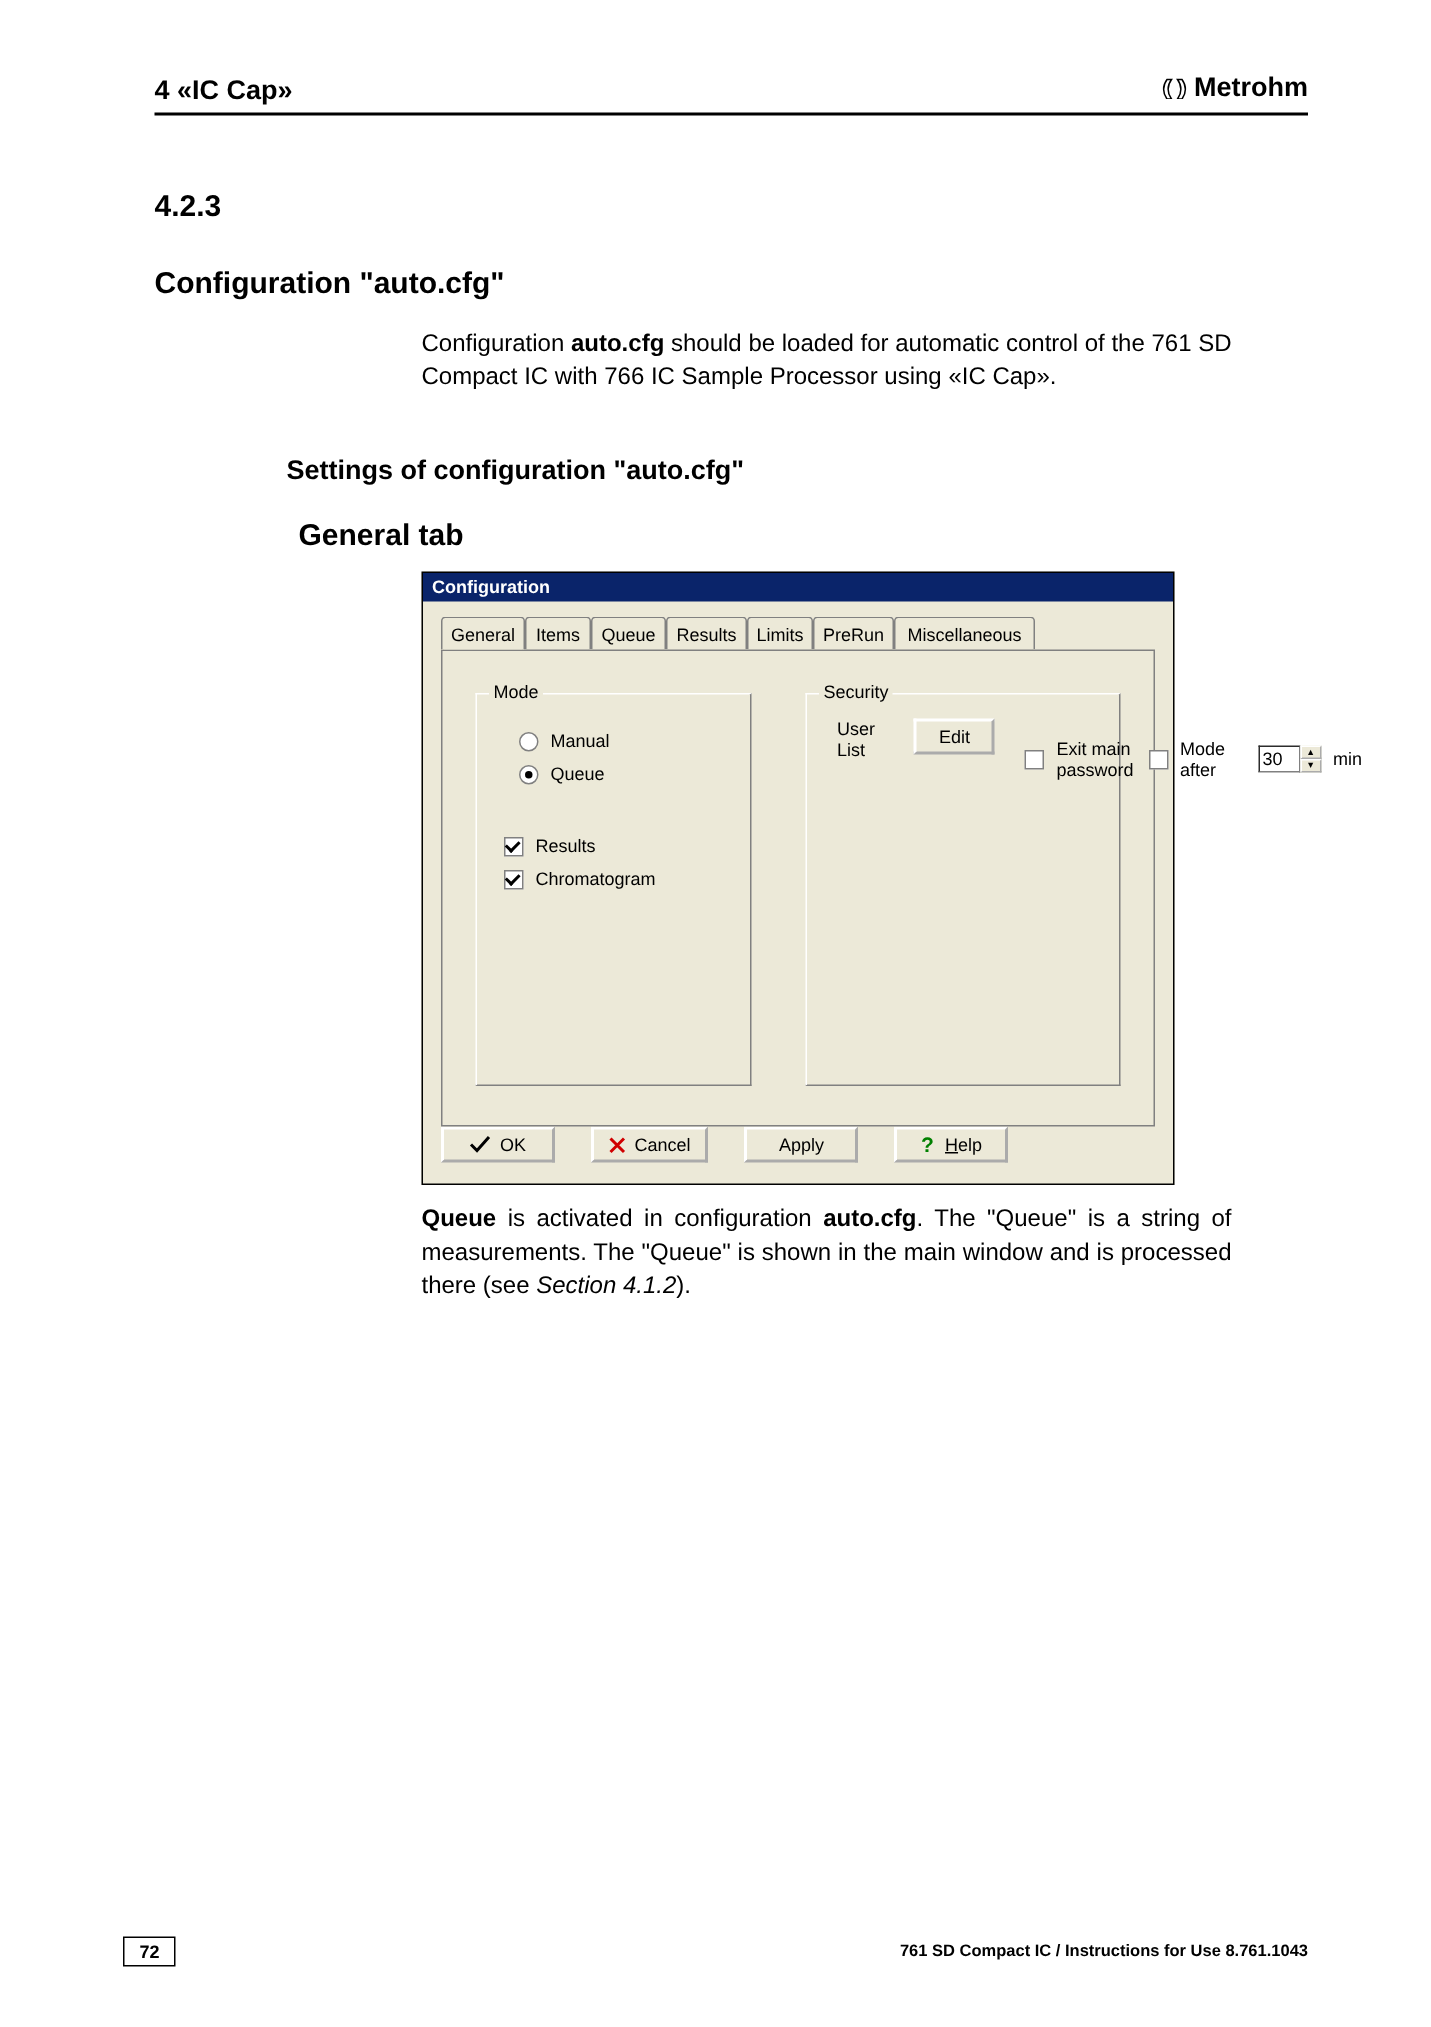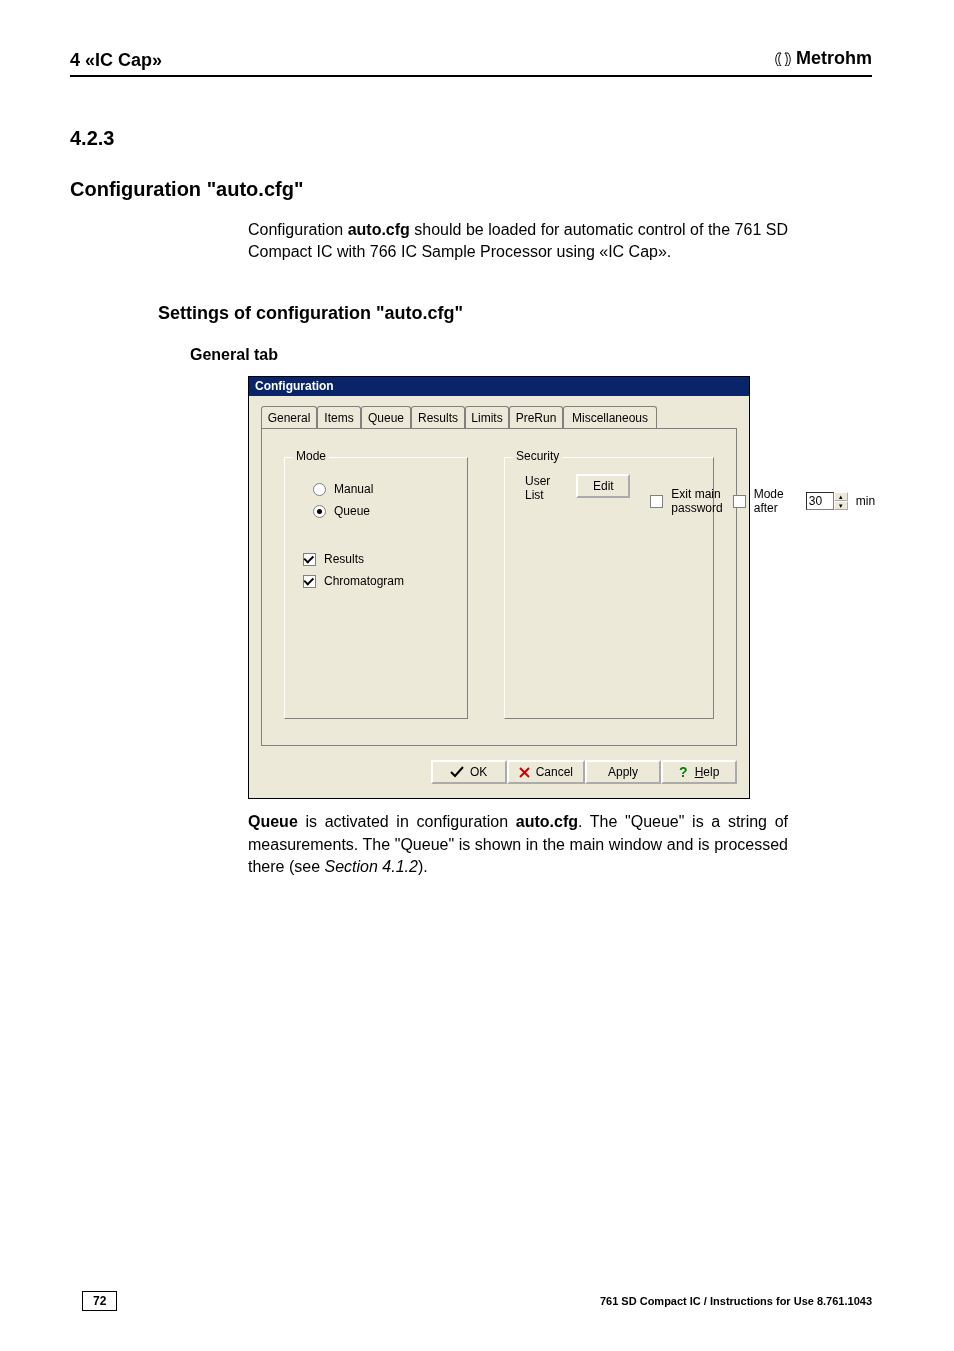--- a/index.html
+++ b/index.html
@@ -1,47 +1,47 @@
 <!DOCTYPE html>
 <html><head>
   <meta charset="utf-8">
   <style>
     * { box-sizing: border-box; margin: 0; padding: 0; }
     body { width: 954px; height: 1351px; font-family: Arial, Helvetica, sans-serif; background: #fff; position: relative; color: #000; }
-    .page { padding: 48px 82px 40px 70px; }
+    .page { padding: 48px 82px 40px 103px; }
     .header-row { display: flex; justify-content: space-between; align-items: baseline; margin-bottom: 4px; }
     .header-left { font-family: "Arial Black", Arial, sans-serif; font-weight: 900; font-size: 18px; letter-spacing: 0; }
     .header-right { display: flex; align-items: center; gap: 4px; font-family: "Arial Black", Arial, sans-serif; font-weight: 900; font-size: 18px; }
     .hr { border-top: 2px solid #000; margin-bottom: 50px; }
     .section-head { display: flex; gap: 28px; margin-bottom: 18px; font-family: Liberation Sans, sans-serif; font-weight: 900; font-size: 20px; flex-direction: column; }
     .body-indent { margin-left: 178px; width: 540px; }
     .body-text { font-size: 16px; line-height: 1.4; text-align: justify; }
     .body-text .bold { font-weight: 700; }
     .subhead { font-family: "Arial Black", Arial, sans-serif; font-weight: 900; font-size: 18px; margin-left: 88px; margin-top: 40px; margin-bottom: 22px; }
-    .subsubhead { font-family: "Arial Black", Arial, sans-serif; font-weight: 900; font-size: 16px; margin-left: 120px; margin-bottom: 12px; }
+    .subsubhead { font-family: "Arial Black", Arial, sans-serif; font-weight: 900; font-size: 20px; margin-left: 96px; margin-bottom: 12px; }
     .dialog { margin-left: 178px; width: 502px; border: 1px solid #000; background: #ece9d8; font-family: "MS Sans Serif", Tahoma, sans-serif; font-size: 12px; }
     .titlebar { background: #0a246a; color: #fff; padding: 2px 6px 3px; font-weight: 700; font-size: 12px; }
     .dialog-body { padding: 10px 12px 14px; }
     .tabstrip { position: relative; height: 22px; margin-bottom: 0; }
     .tab { position: absolute; top: 0; height: 22px; border: 1px solid #808080; border-bottom: none; border-radius: 3px 3px 0 0; background: #ece9d8; display: flex; align-items: center; justify-content: center; font-size: 12px; color: #000; }
     .tab.active { background: #ece9d8; z-index: 2; }
     .tabpanel { border: 1px solid #808080; background: #ece9d8; padding: 28px 22px 48px; position: relative; height: 318px; }
     .panel-row { display: flex; gap: 36px; }
     .fieldset { border: 1px solid #c0c0c0; border-width: 1px; border-style: groove; border-color:#fff #808080 #808080 #fff; position: relative; padding: 16px 14px 14px; }
     .fieldset-legend { position: absolute; top: -9px; left: 8px; background: #ece9d8; padding: 0 3px; font-size: 12px; }
     .fs-mode { width: 212px; height: 262px; }
     .fs-security { width: 210px; height: 262px; }
     .radio-row, .check-row { display: flex; align-items: center; gap: 8px; margin: 8px 0 8px 14px; font-size: 12px; }
     .radio, .check { width: 13px; height: 13px; border: 1px solid #808080; background: #fff; display: inline-flex; align-items: center; justify-content: center; flex-shrink:0; }
     .radio { border-radius: 50%; }
     .radio.selected::after { content:''; width: 5px; height: 5px; background:#000; border-radius:50%; }
     .check.checked::after { content:''; width: 7px; height: 4px; border-left:2px solid #000; border-bottom:2px solid #000; transform: rotate(-45deg) translate(0px,-1px); }
     .gap-v { height: 18px; }
     .win-button { border: 2px outset #fff; background:#ece9d8; height:24px; display:inline-flex; align-items:center; justify-content:center; font-size:12px; padding:0 10px; min-width:76px; gap:6px; }
-    .btn-row { display:flex; justify-content:flex-end; margin-top:14px; }
+    .btn-row { display:flex; justify-content:flex-start; gap:24px; }
     .security-inner { display:flex; flex-direction:row; gap:10px; }
     .lock-row { display:flex; align-items:center; gap:8px; font-size:12px; }
     .spin-wrap { display:flex; align-items:center; }
     .spin-input { width:28px; height:18px; border:1px inset #808080; background:#fff; font-size:12px; padding:0 2px; display:inline-flex; align-items:center; }
     .spin-btns { display:flex; flex-direction:column; }
     .spin-btn { width:14px; height:9px; border:1px outset #fff; background:#ece9d8; font-size:7px; line-height:7px; text-align:center; }
     .footer { position:absolute; bottom:40px; left:82px; right:82px; display:flex; align-items:center; gap:14px; }
     .page-num-box { border:1px solid #000; padding:2px 10px; font-family:"Arial Black",Arial,sans-serif; font-weight:900; font-size:12px; }
     .footer-right { margin-left:auto; font-weight:700; font-size:11px; }
     .italic { font-style: italic; }

